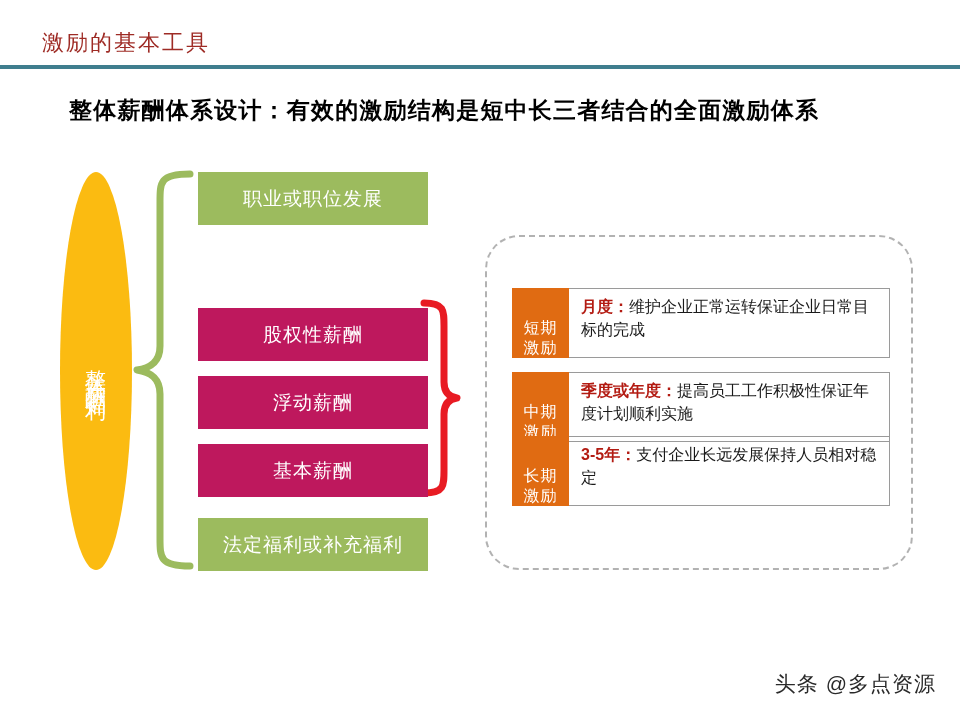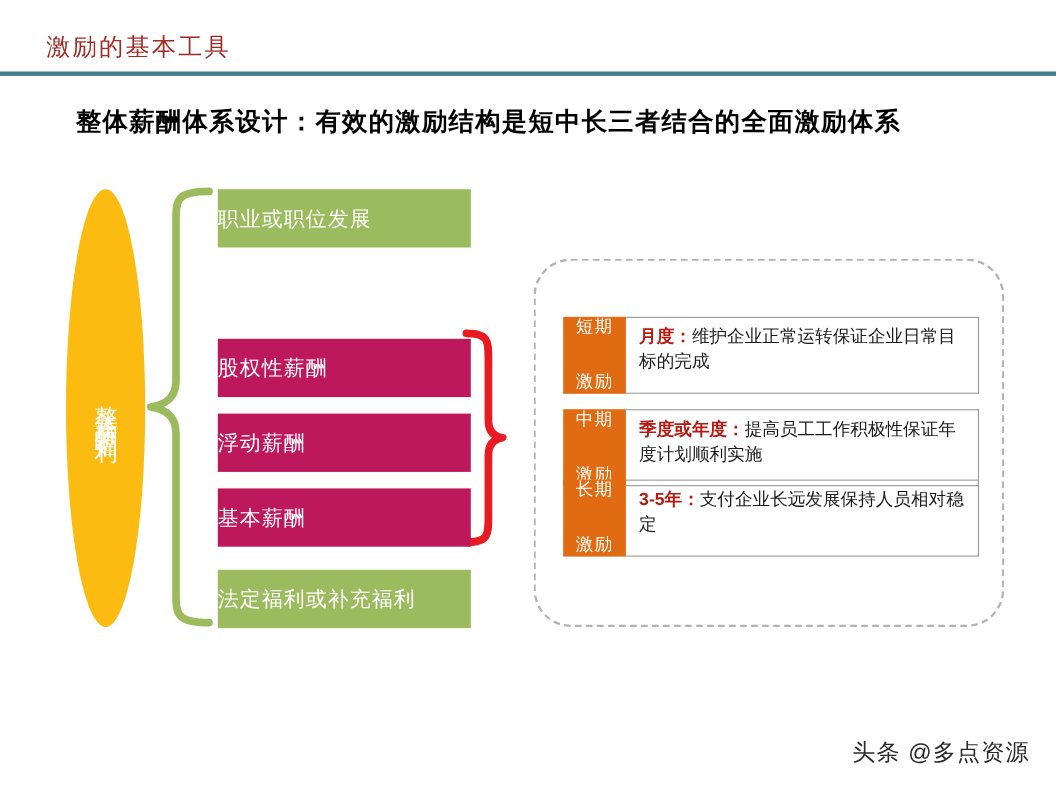--- a/index.html
+++ b/index.html
@@ -84,21 +84,21 @@
   #brace-red   { left: 418px; top: 298px; }
 
   
   .cat-box {
     position: absolute;
     left: 198px;
     width: 230px;
     height: 53px;
     display: flex;
     align-items: center;
-    justify-content: flex-start;
+    justify-content: center;
     color: #ffffff;
     font-size: 19px;
     letter-spacing: 1px;
     box-sizing: border-box;
   }
   .cat-box.green { background: #9CBB5E; }
   .cat-box.blue  { background: #be185d; }
 
   
   #dashed-panel {
@@ -123,21 +123,21 @@
   }
   .tag-box {
     width: 57px;
     min-width: 57px;
     background: #E06B12;
     color: #ffffff;
     font-size: 16px;
     display: flex;
     flex-direction: column;
     align-items: center;
-    justify-content: space-between;
+    justify-content: flex-end;
     line-height: 1.25;
     letter-spacing: 1px;
     box-sizing: border-box;
   }
   .desc-box {
     flex: 1;
     border-top: 1px solid #9A9A9A;
     border-right: 1px solid #9A9A9A;
     border-bottom: 1px solid #9A9A9A;
     padding: 6px 8px 5px 12px;

